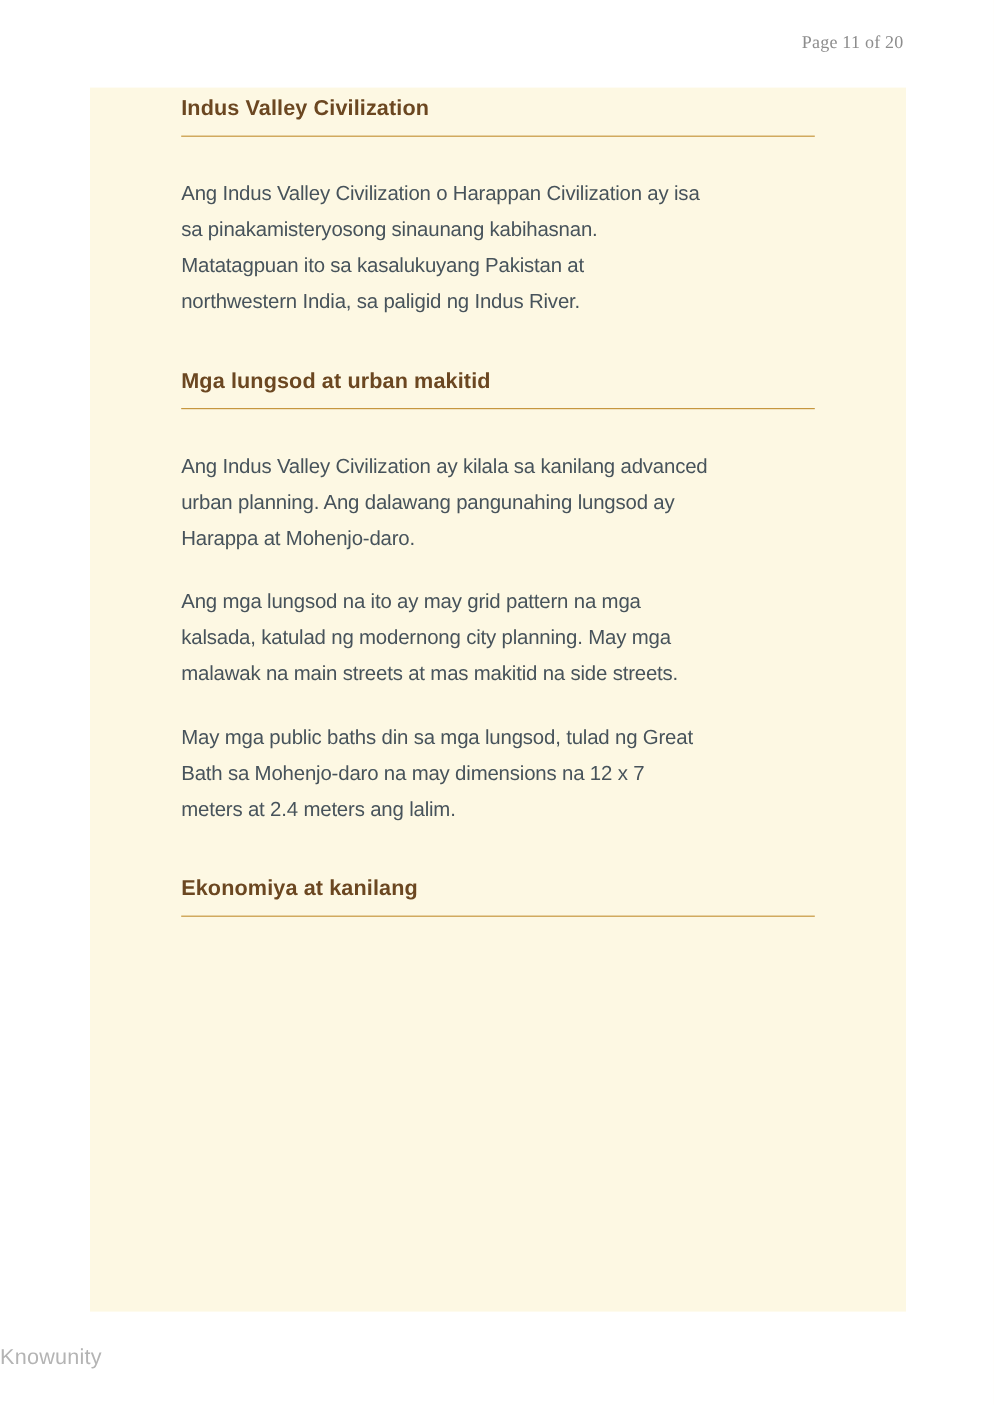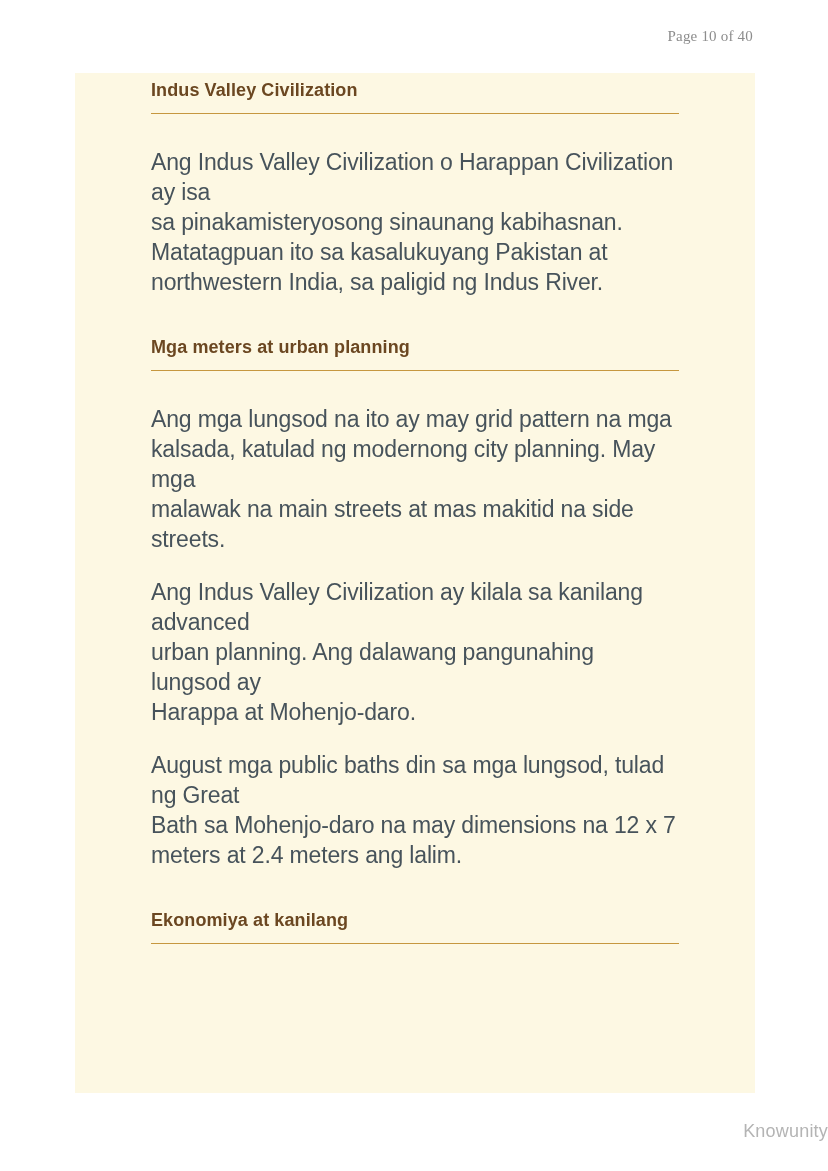--- a/index.html
+++ b/index.html
@@ -38,65 +38,65 @@
     line-height: 24px;
     font-weight: bold;
     color: #6B4721;
     letter-spacing: 0.1px;
     padding-bottom: 11px;
     border-bottom: 1px solid #C6973F;
     margin: 38px 0 33px 0;
   }
   .section:first-child h2 { margin-top: 0; }
   .section p {
-    font-size: 23px;
+    font-size: 17px;
     line-height: 30px;
     color: #47535B;
     letter-spacing: -0.15px;
     margin: 17px 0 23px 0;
     white-space: pre-line;
   }
   .section p:last-child { margin-bottom: 0; }
   .page-footer {
     position: absolute;
     top: 1121px;
     left: 0;
     width: 828px;
-    text-align: right;
+    text-align: left;
     font-size: 18px;
     color: #B4B4B4;
     letter-spacing: 0.2px;
   }
 </style>
 </head>
 <body>
 
 <div class="page">
 
-  <div class="page-indicator">Page 10 of 40</div>
+  <div class="page-indicator">Page 11 of 20</div>
 
   <div class="content-card">
 
     <div class="section">
       <h2>Indus Valley Civilization</h2>
       <p>Ang Indus Valley Civilization o Harappan Civilization ay isa
 sa pinakamisteryosong sinaunang kabihasnan.
 Matatagpuan ito sa kasalukuyang Pakistan at
 northwestern India, sa paligid ng Indus River.</p>
     </div>
 
     <div class="section">
-      <h2>Mga meters at urban planning</h2>
+      <h2>Mga lungsod at urban makitid</h2>
+      <p>Ang Indus Valley Civilization ay kilala sa kanilang advanced
+urban planning. Ang dalawang pangunahing lungsod ay
+Harappa at Mohenjo-daro.</p>
       <p>Ang mga lungsod na ito ay may grid pattern na mga
 kalsada, katulad ng modernong city planning. May mga
 malawak na main streets at mas makitid na side streets.</p>
-      <p>Ang Indus Valley Civilization ay kilala sa kanilang advanced
-urban planning. Ang dalawang pangunahing lungsod ay
-Harappa at Mohenjo-daro.</p>
-      <p>August mga public baths din sa mga lungsod, tulad ng Great
+      <p>May mga public baths din sa mga lungsod, tulad ng Great
 Bath sa Mohenjo-daro na may dimensions na 12 x 7
 meters at 2.4 meters ang lalim.</p>
     </div>
 
     <div class="section">
       <h2>Ekonomiya at kanilang</h2>
     </div>
 
   </div>
 

